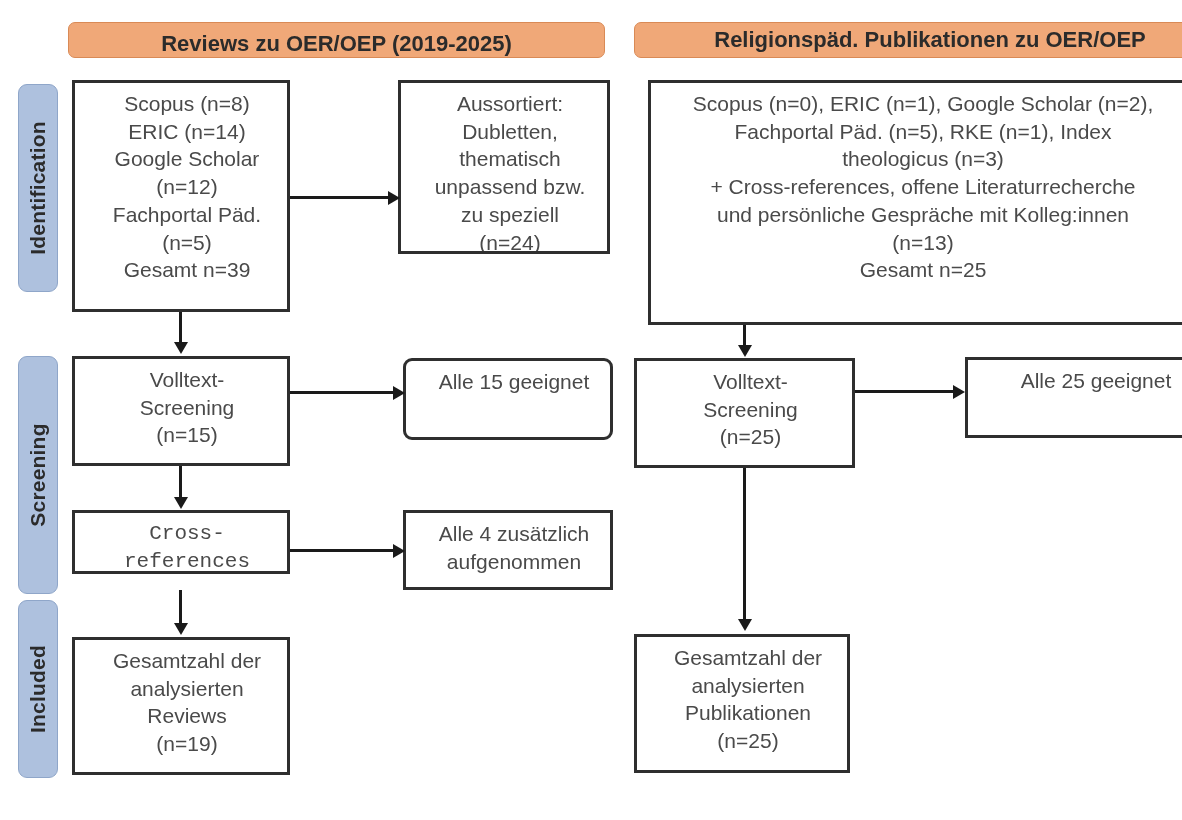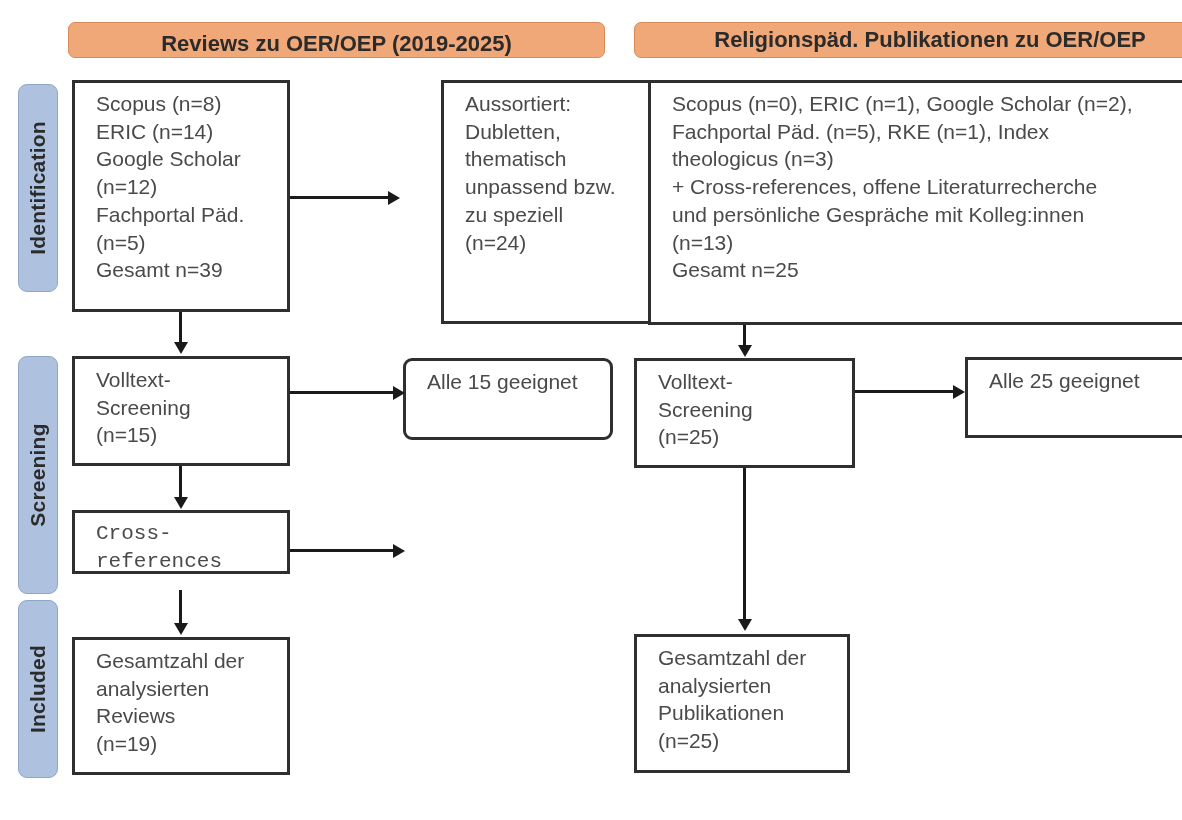--- a/index.html
+++ b/index.html
@@ -58,20 +58,21 @@
     position: absolute;
     background: #ffffff;
     border: 3px solid #2f2f2f;
     box-sizing: border-box;
     padding: 7px 9px 7px 21px;
     font-size: 21px;
     line-height: 1.32;
     color: #4a4a4a;
     overflow: hidden;
     white-space: pre-line;
+    text-align: center;
   }
 
   
   .conn-v {
     position: absolute;
     width: 3px;
     background: #1a1a1a;
   }
   .conn-h {
     position: absolute;
@@ -119,36 +120,38 @@
   </div>
 
   <div class="flow-box" style="left:72px; top:80px; width:218px; height:232px;">Scopus (n=8)
 ERIC (n=14)
 Google Scholar
 (n=12)
 Fachportal Päd.
 (n=5)
 Gesamt n=39</div>
 
-  <div class="flow-box" style="left:398px; top:80px; width:212px; height:244px;margin-left:43px;">Aussortiert:
+  <div class="flow-box" style="left:398px; top:80px; width:212px; height:174px;">Aussortiert:
 Dubletten,
 thematisch
 unpassend bzw.
 zu speziell
 (n=24)</div>
 
   <div class="flow-box" style="left:72px; top:356px; width:218px; height:110px;">Volltext-
 Screening
 (n=15)</div>
 
   <div class="flow-box" style="left:403px; top:358px; width:210px; height:82px;border-radius:9px;">Alle 15 geeignet</div>
 
   <div class="flow-box" style="left:72px; top:510px; width:218px; height:64px;font-family:Liberation Mono, monospace;">Cross-references
 (n=4)</div>
 
+  <div class="flow-box" style="left:403px; top:510px; width:210px; height:80px;">Alle 4 zusätzlich
+aufgenommen</div>
 
   <div class="flow-box" style="left:72px; top:637px; width:218px; height:138px;">Gesamtzahl der
 analysierten
 Reviews
 (n=19)</div>
 
   <div class="flow-box" style="left:648px; top:80px; width:538px; height:245px;">Scopus (n=0), ERIC (n=1), Google Scholar (n=2),
 Fachportal Päd. (n=5), RKE (n=1), Index
 theologicus (n=3)
 + Cross-references, offene Literaturrecherche

